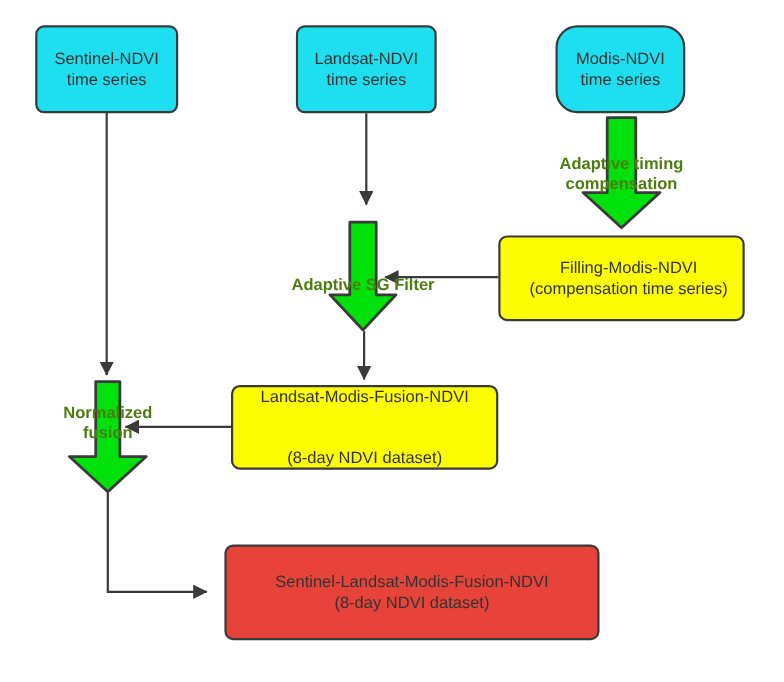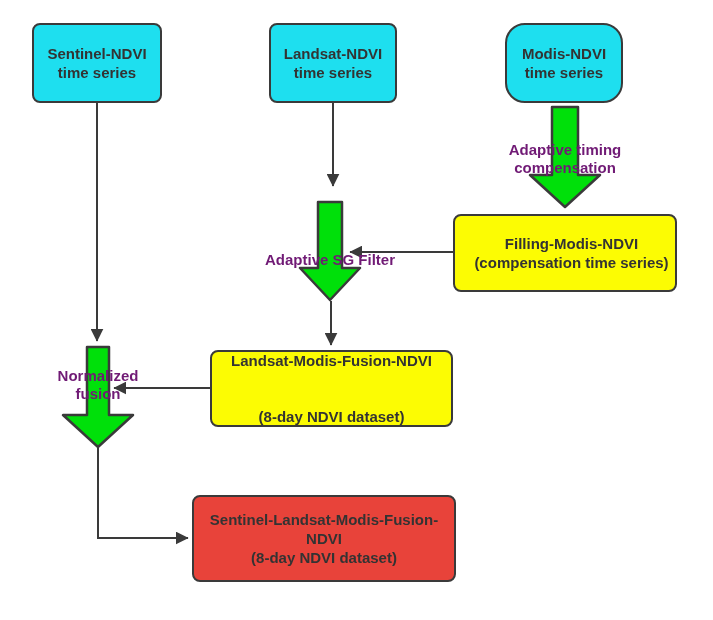--- a/index.html
+++ b/index.html
@@ -25,44 +25,44 @@
     position: absolute;
     z-index: 2;
     box-sizing: border-box;
     border: 2.5px solid #3A3A3A;
     border-radius: 8px;
     display: flex;
     flex-direction: column;
     align-items: center;
     justify-content: center;
     text-align: center;
-    font-weight: 700;
+    font-weight: 400;
     font-size: 15px;
     line-height: 19px;
     color: #333333;
   }
   .node-cyan   { background: #1EDFEF; }
   .node-yellow { background: #FCFC03; }
   .node-red    { background: #E8433A; }
 
   .n-sentinel { left: 32px;  top: 23px;  width: 130px; height: 80px; }
   .n-landsat  { left: 269px; top: 23px;  width: 128px; height: 80px; text-align: right; }
   .n-modis    { left: 505px; top: 23px;  width: 118px; height: 80px; border-radius: 20px; }
   .n-filling  { left: 453px; top: 214px; width: 224px; height: 78px; padding-left: 13px; }
   .n-lmf      { left: 210px; top: 350px; width: 243px; height: 77px; gap: 37px; }
-  .n-slmf     { left: 192px; top: 495px; width: 264px; height: 87px; }
+  .n-slmf     { left: 204px; top: 495px; width: 341px; height: 87px; }
 
   .edge-label {
     position: absolute;
     z-index: 3;
     text-align: center;
     font-weight: 700;
     font-size: 15px;
     line-height: 18px;
-    color: #701a75;
+    color: #4d7c0f;
   }
   .l-adaptive   { left: 485px; top: 141px; width: 160px; }
   .l-weighted   { left: 250px; top: 251px; width: 160px; }
   .l-normalized { left: 38px;  top: 367px; width: 120px; }
 </style>
 </head>
 <body>
 
 <div class="canvas">
 

